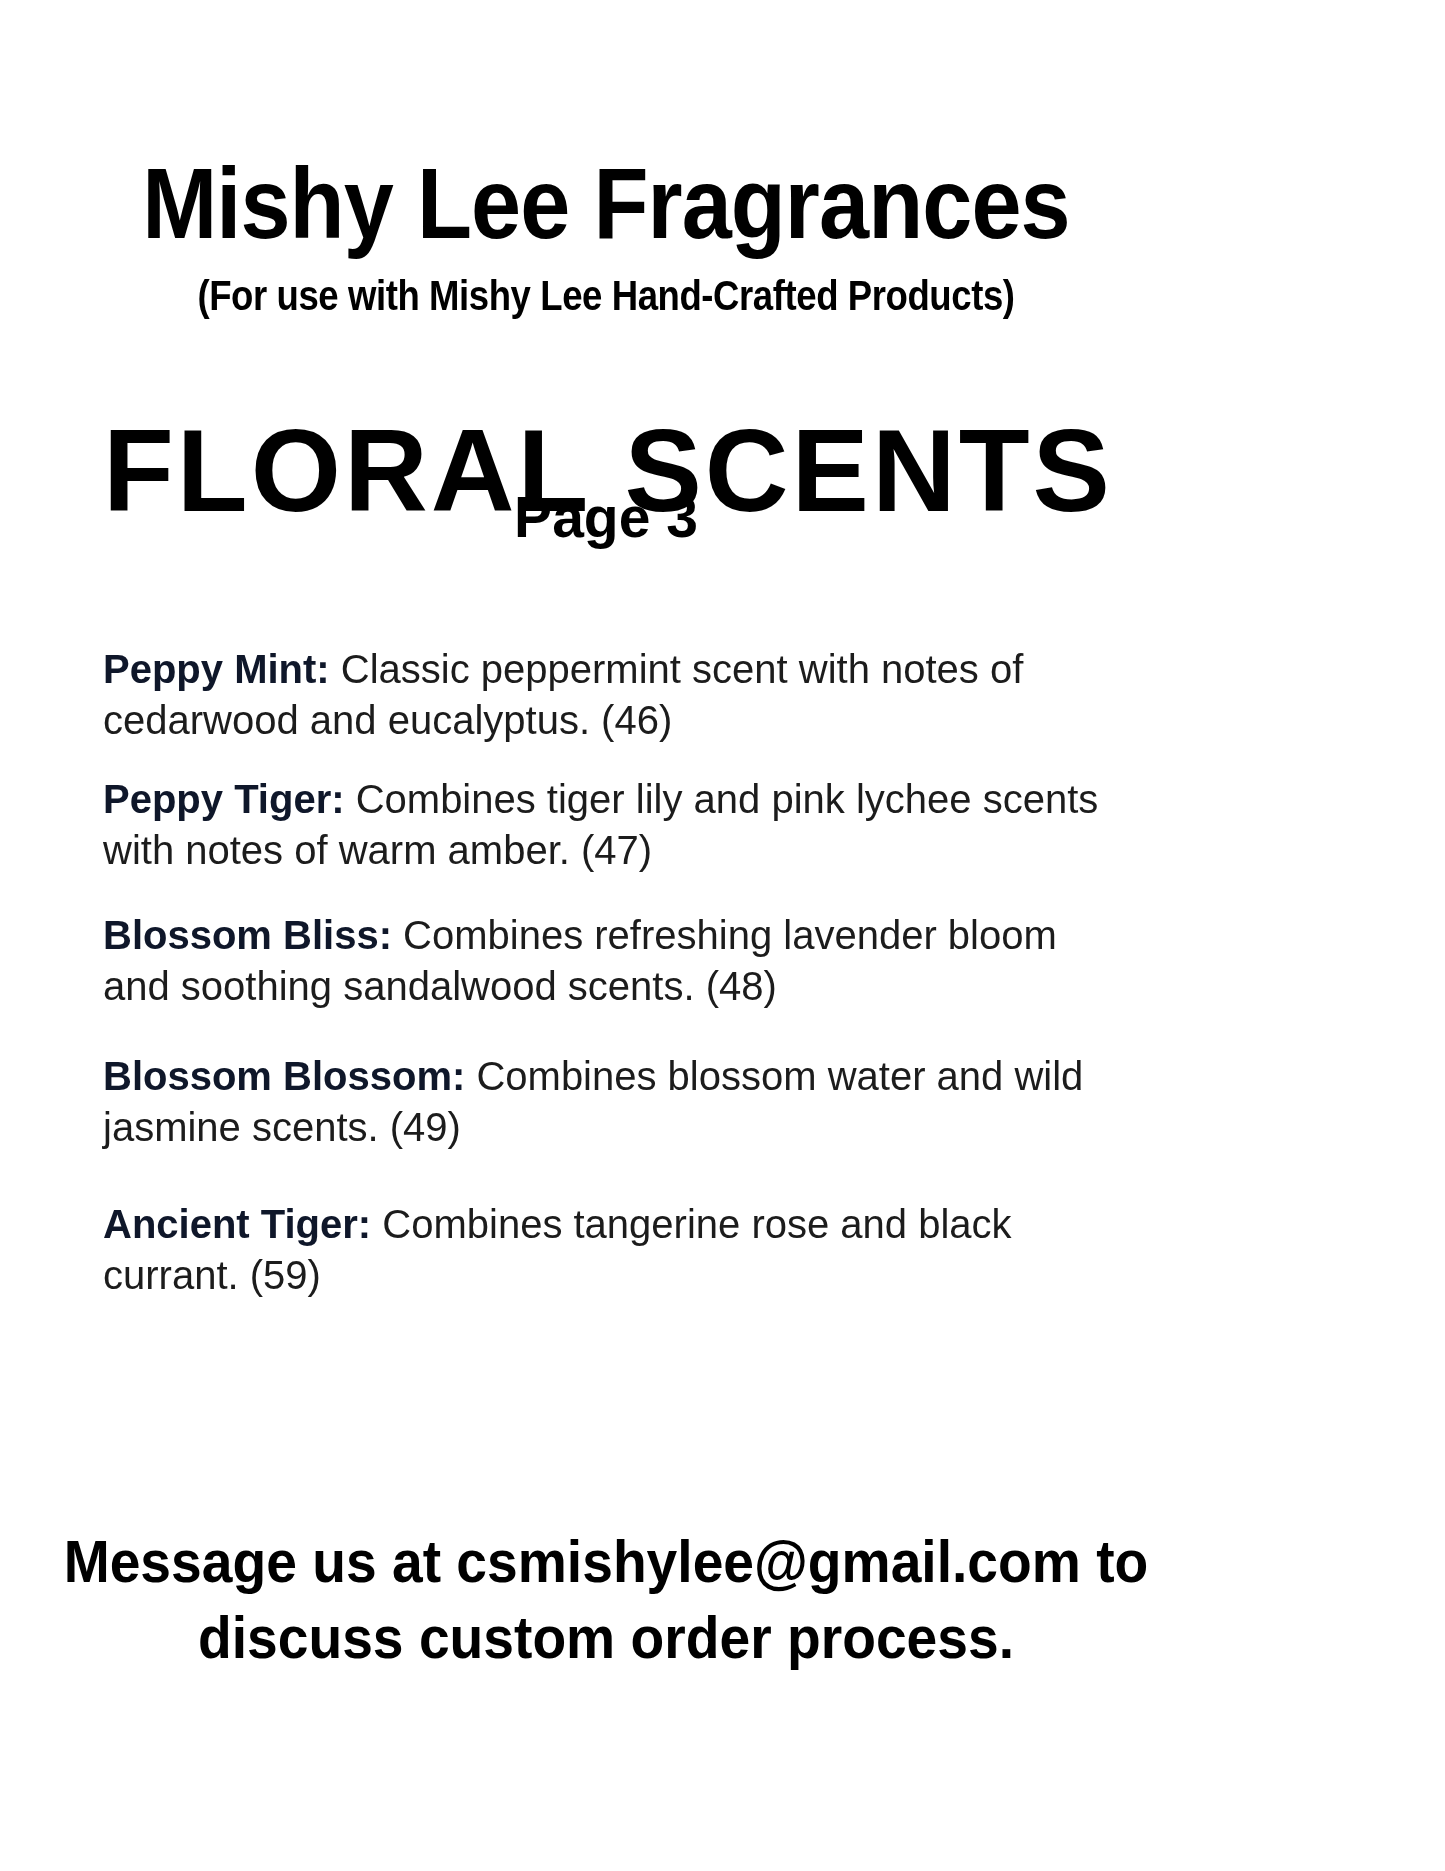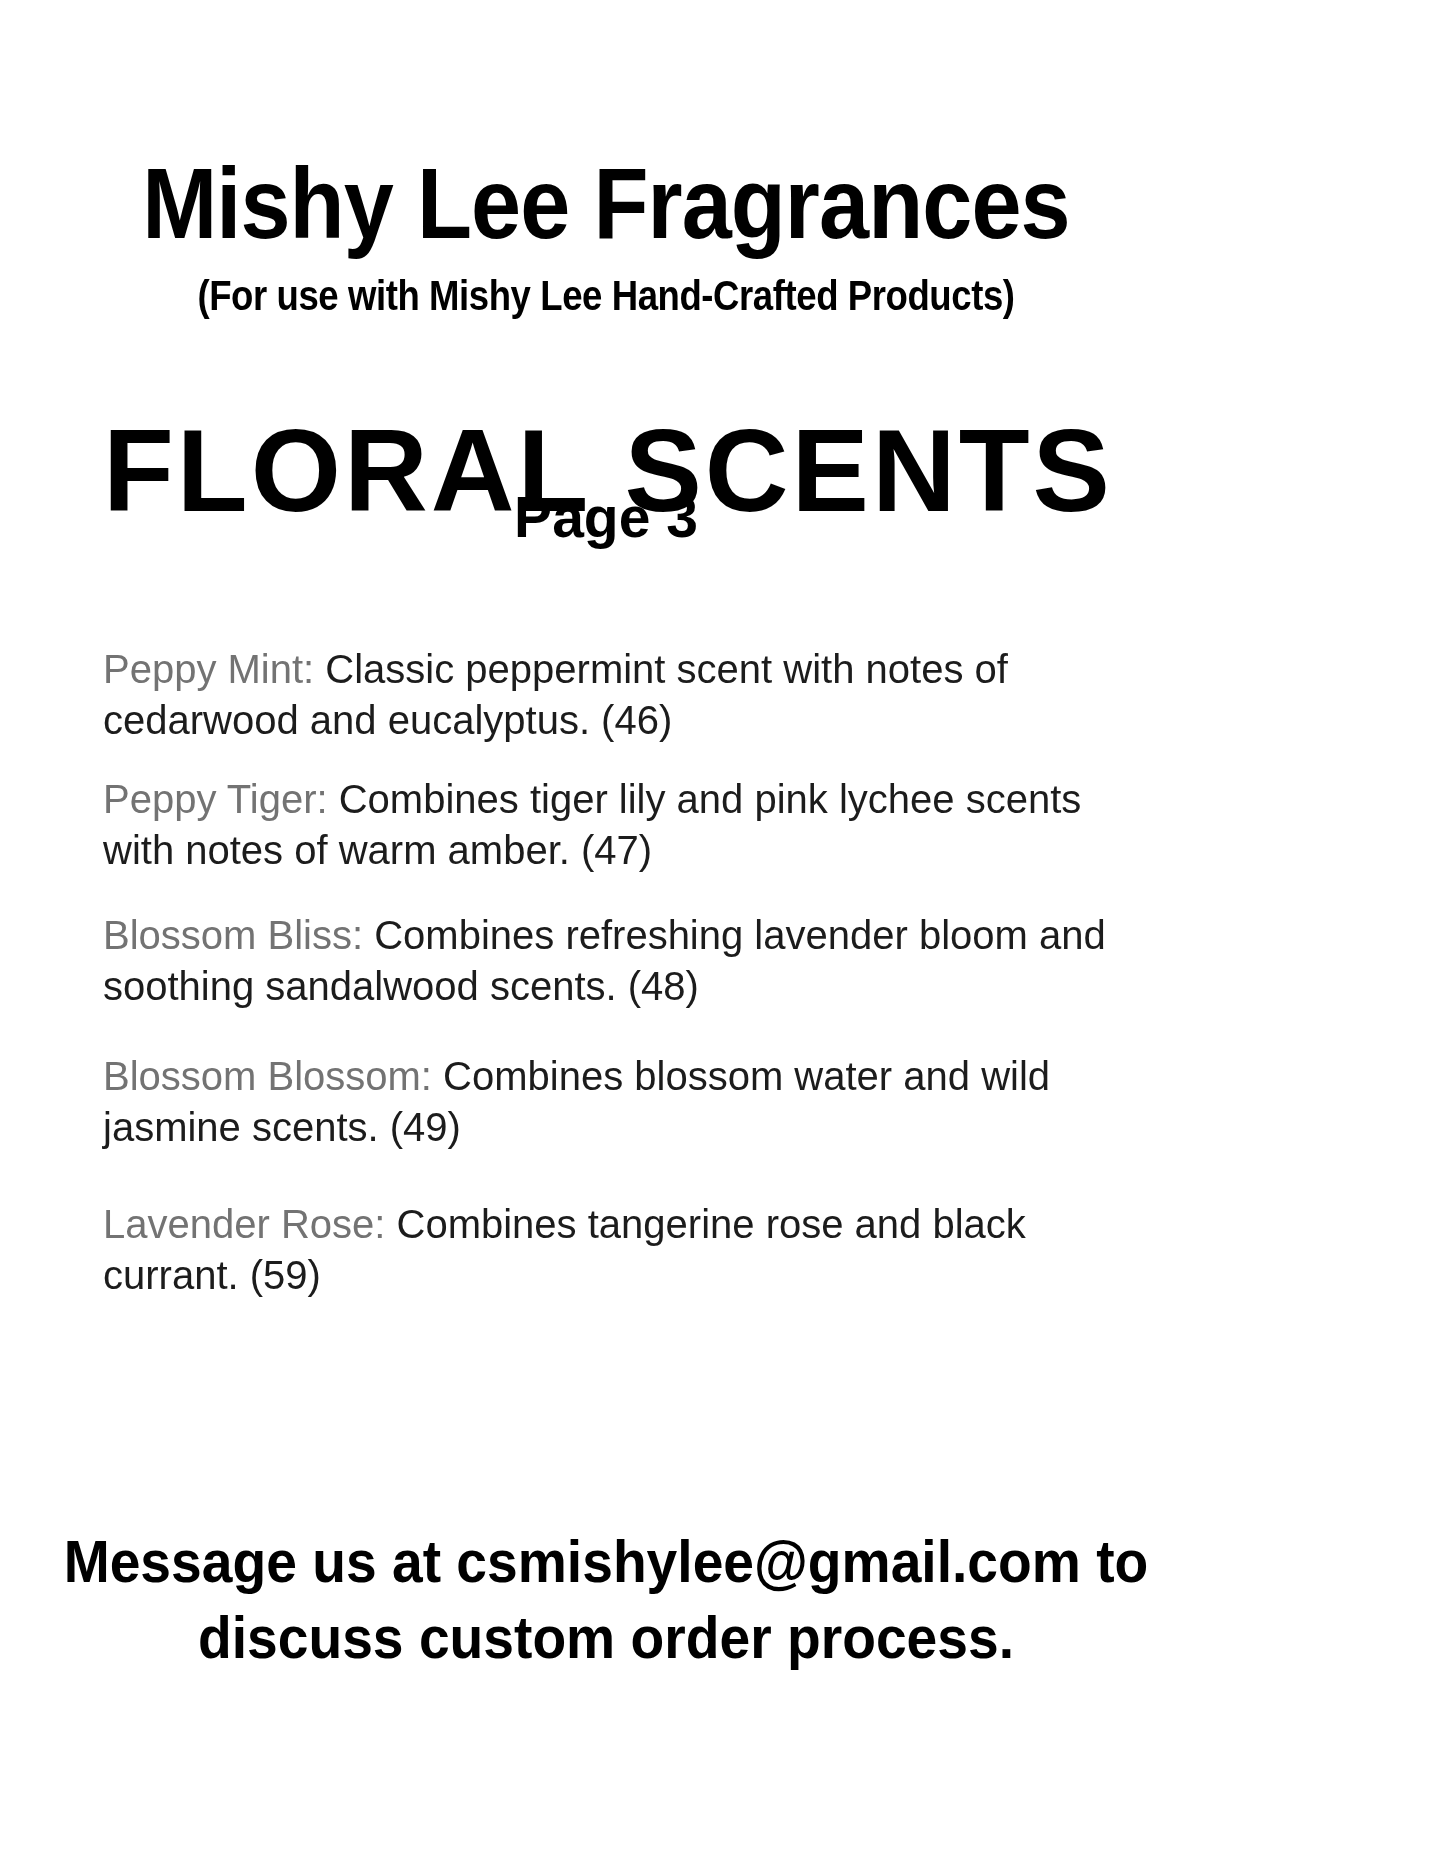--- a/index.html
+++ b/index.html
@@ -70,22 +70,22 @@
     position: absolute;
     left: 103px;
     width: 1010px;
     font-size: 40px;
     line-height: 51px;
     font-weight: 400;
     color: #1c1c1c;
     letter-spacing: 0;
   }
   .scent-item .scent-name {
-    font-weight: 400;
-    color: #737373;
+    font-weight: 700;
+    color: #0f172a;
     margin-top: 18px;
   }
   .item-0 { top: 604px; }
   .item-1 { top: 734px; }
   .item-2 { top: 870px; }
   .item-3 { top: 1011px; }
   .item-4 { top: 1159px; }
   .custom-orders-heading {
     position: absolute;
     top: 1370px;
@@ -126,20 +126,20 @@
   <div class="scent-list">
 
     <p class="scent-item item-0"><span class="scent-name">Peppy Mint:</span> <span class="scent-desc">Classic peppermint scent with notes of cedarwood and eucalyptus. (46)</span></p>
 
     <p class="scent-item item-1"><span class="scent-name">Peppy Tiger:</span> <span class="scent-desc">Combines tiger lily and pink lychee scents with notes of warm amber. (47)</span></p>
 
     <p class="scent-item item-2"><span class="scent-name">Blossom Bliss:</span> <span class="scent-desc">Combines refreshing lavender bloom and soothing sandalwood scents. (48)</span></p>
 
     <p class="scent-item item-3"><span class="scent-name">Blossom Blossom:</span> <span class="scent-desc">Combines blossom water and wild jasmine scents. (49)</span></p>
 
-    <p class="scent-item item-4"><span class="scent-name">Lavender Rose:</span> <span class="scent-desc">Combines tangerine rose and black currant. (59)</span></p>
+    <p class="scent-item item-4"><span class="scent-name">Ancient Tiger:</span> <span class="scent-desc">Combines tangerine rose and black currant. (59)</span></p>
 
   </div>
 
 
   <div class="contact-message"><span>Message us at</span> <span>csmishylee@gmail.com</span> <span>to discuss custom order process.</span></div>
 
 </div>
 
 </body></html>

